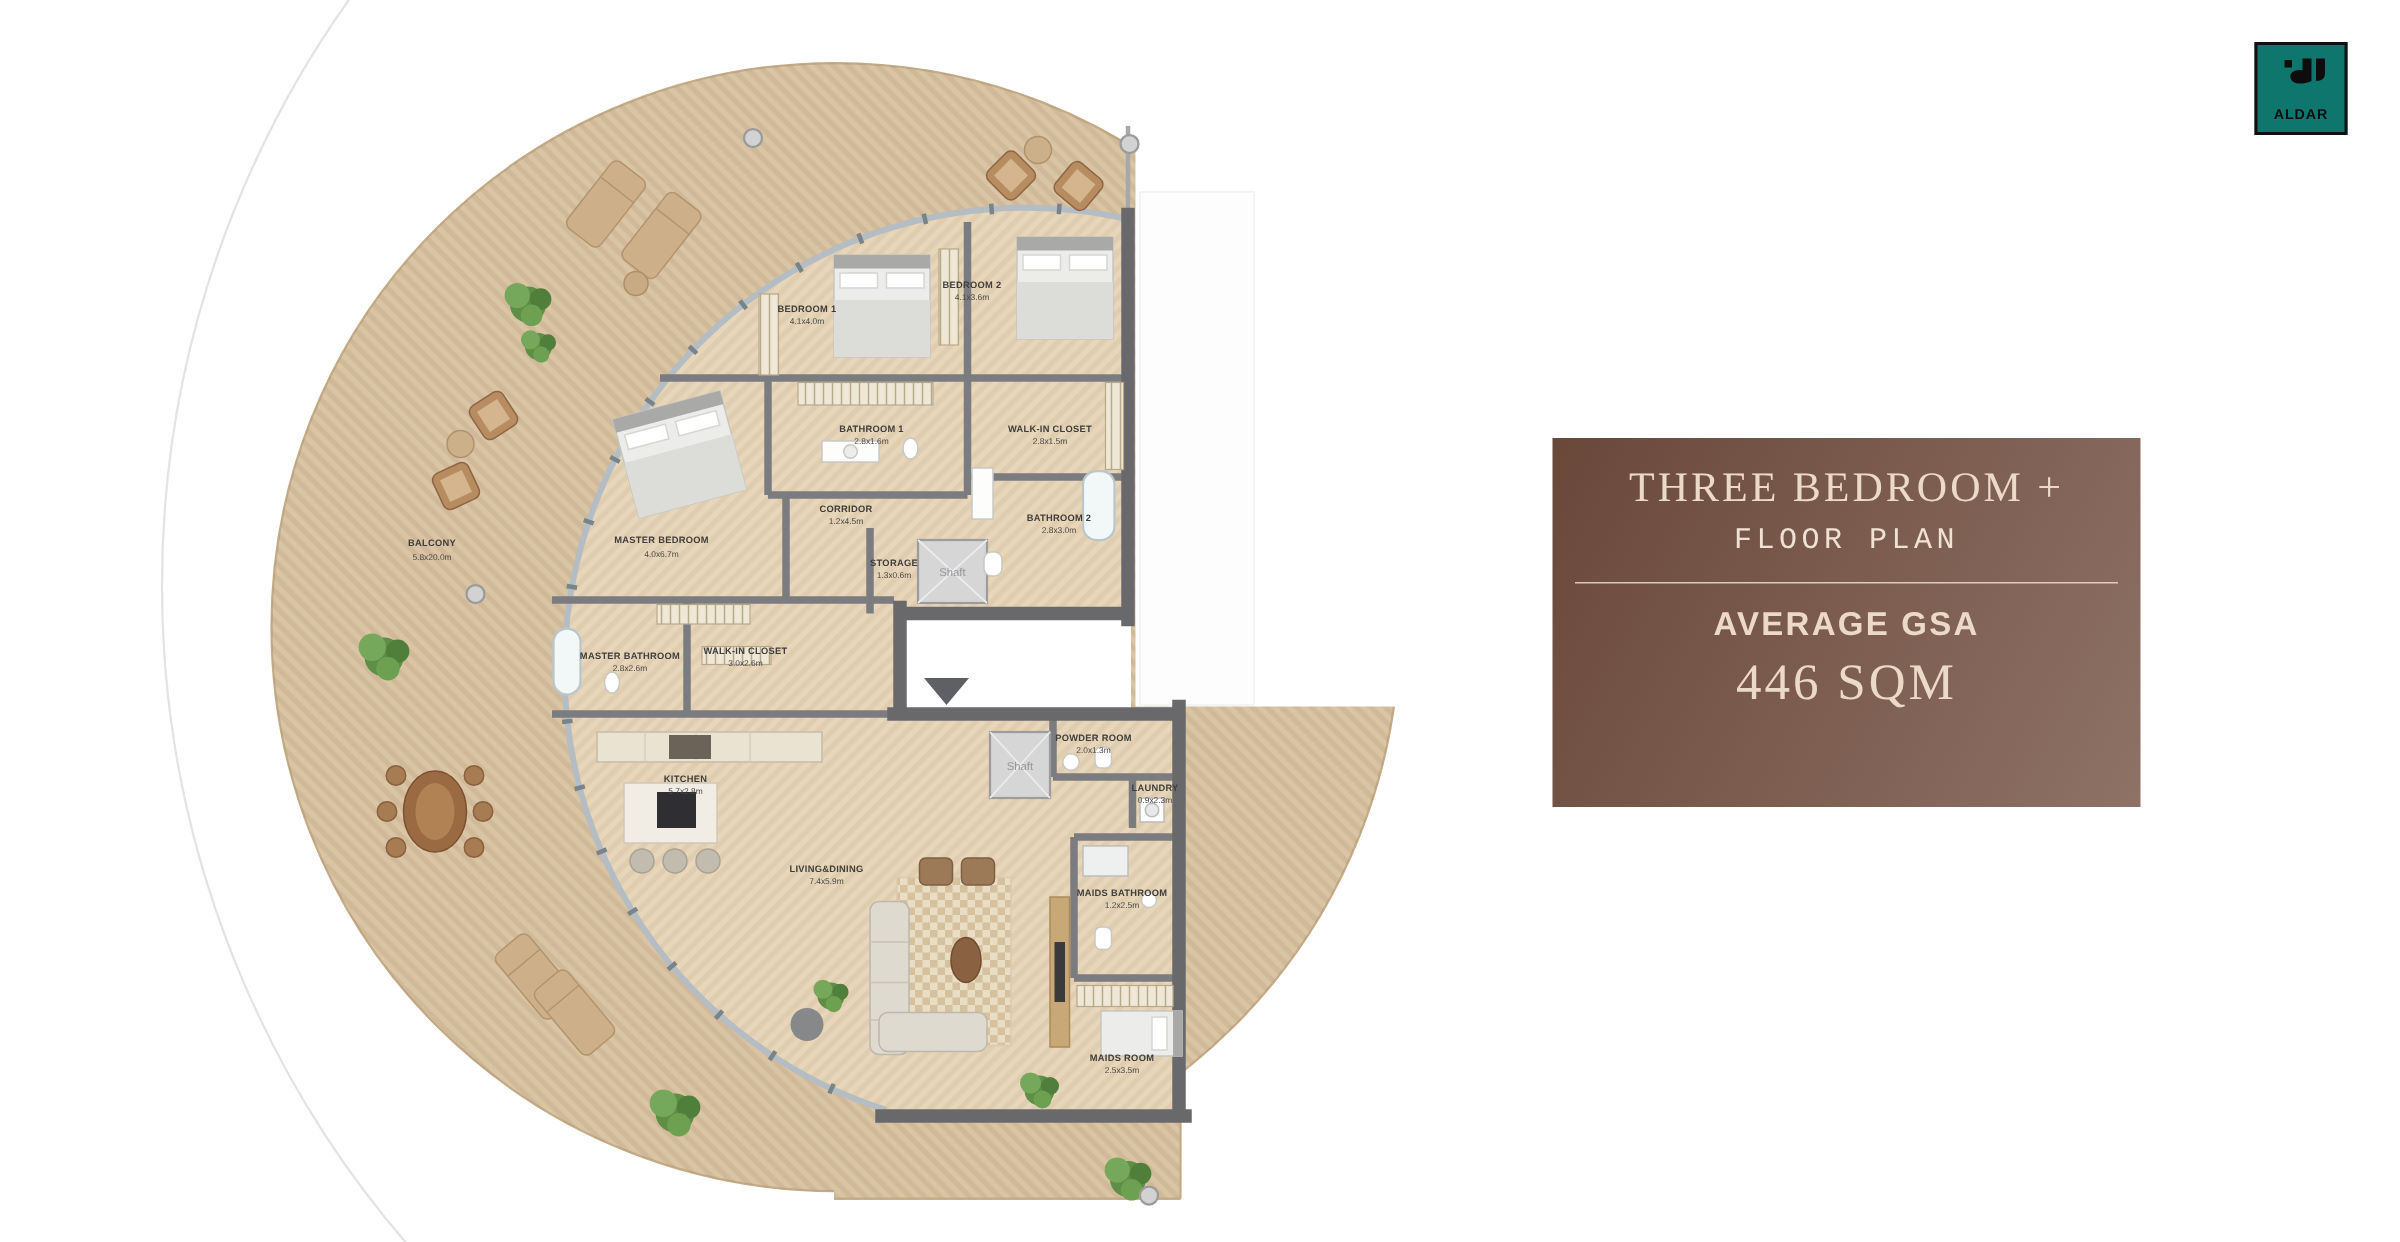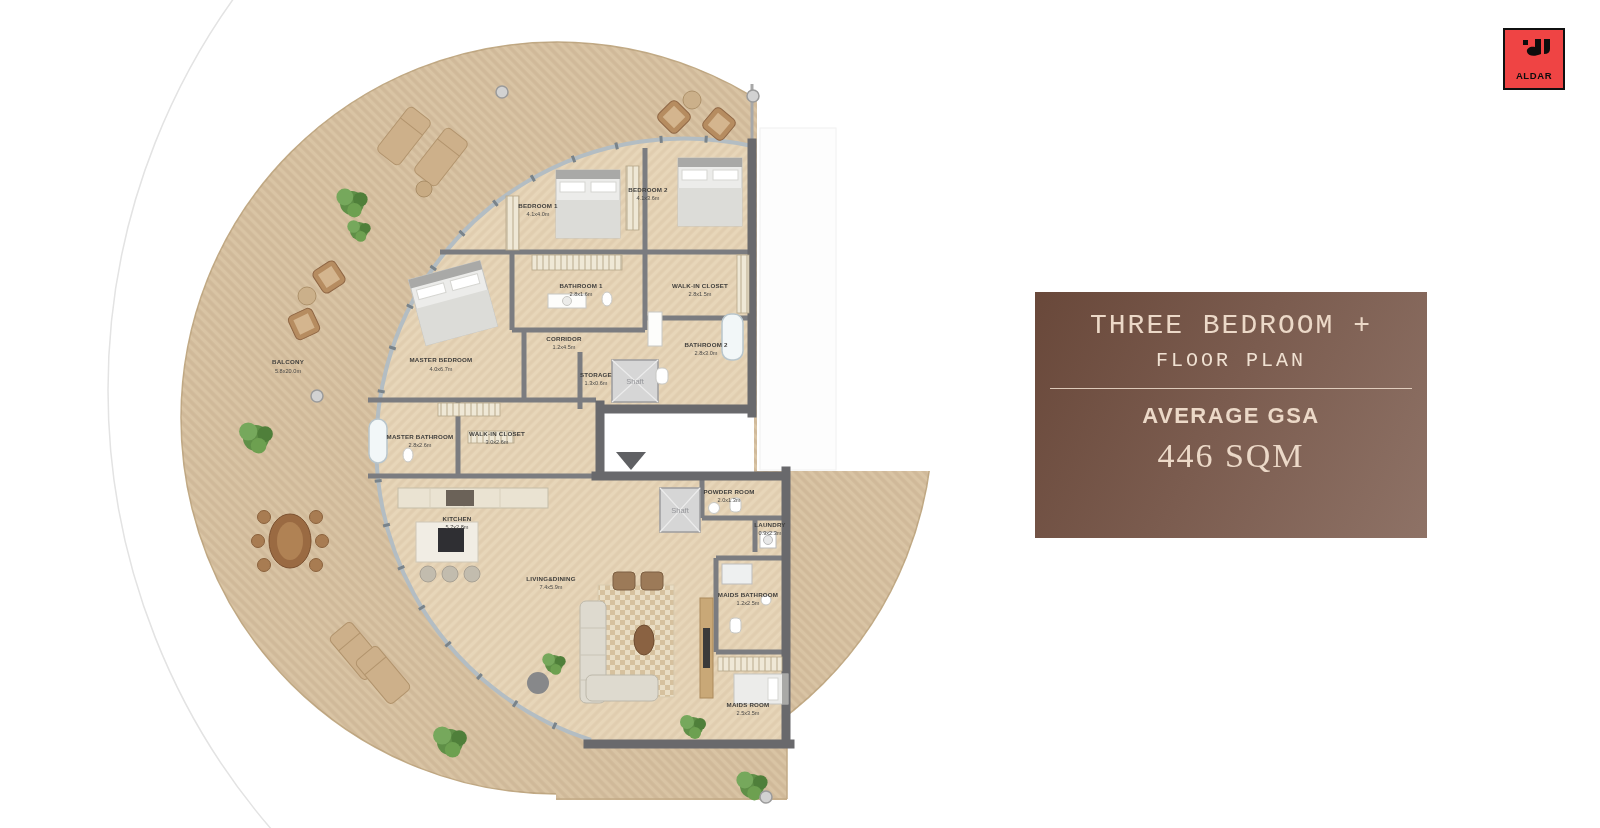--- a/index.html
+++ b/index.html
@@ -7,27 +7,27 @@
   .stage{position:relative;width:1600px;height:828px;background:#fff;}
   svg{position:absolute;left:0;top:0;}
   .plan-label{font-family:"Liberation Sans",sans-serif;font-size:6.2px;font-weight:700;
     fill:#3f3e3c;text-anchor:middle;letter-spacing:.2px;}
   .plan-dims{font-family:"Liberation Sans",sans-serif;font-size:5.6px;font-weight:400;
     fill:#4a4947;text-anchor:middle;}
   .shaft-label{font-family:"Liberation Sans",sans-serif;font-size:7.5px;fill:#95969a;text-anchor:middle;}
   .info-panel{position:absolute;left:1035px;top:292px;width:392px;height:246px;
     background:linear-gradient(118deg,#69483a 0%,#7b5c4f 48%,#8e7266 100%);
     color:#ecd9c8;text-align:center;box-sizing:border-box;padding-top:16px;}
-  .panel-title{font-family:Liberation Mono, monospace;font-size:28px;line-height:35px;letter-spacing:2px;}
+  .panel-title{font-family:Liberation Serif, serif;font-size:28px;line-height:35px;letter-spacing:2px;}
   .panel-subtitle{font-family:Liberation Mono, monospace;font-size:20px;letter-spacing:3px;
     margin-top:6px;color:#f0e1d2;}
   .panel-divider{border:none;border-top:1px solid rgba(240,222,206,.85);margin:16px 15px 14px 15px;}
   .panel-stat-label{font-family:"Liberation Sans",sans-serif;font-size:22px;font-weight:700;letter-spacing:1.5px;}
   .panel-stat-value{font-family:"Liberation Serif",serif;font-size:34px;letter-spacing:2px;margin-top:8px;}
-  .logo-box{position:absolute;left:1503px;top:28px;width:62px;height:62px;background:#ef4444;
+  .logo-box{position:absolute;left:1503px;top:28px;width:62px;height:62px;background:#0f766e;
     border:2px solid #101010;box-sizing:border-box;text-align:center;}
   .logo-word{font-size:9.5px;font-weight:800;letter-spacing:.6px;color:#0d0d0d;margin-top:1px;}
 </style>
 </head>
 <body>
 
 <div class="stage">
 
 <svg width="1000" height="828" viewBox="0 0 1000 828">
   <defs>

